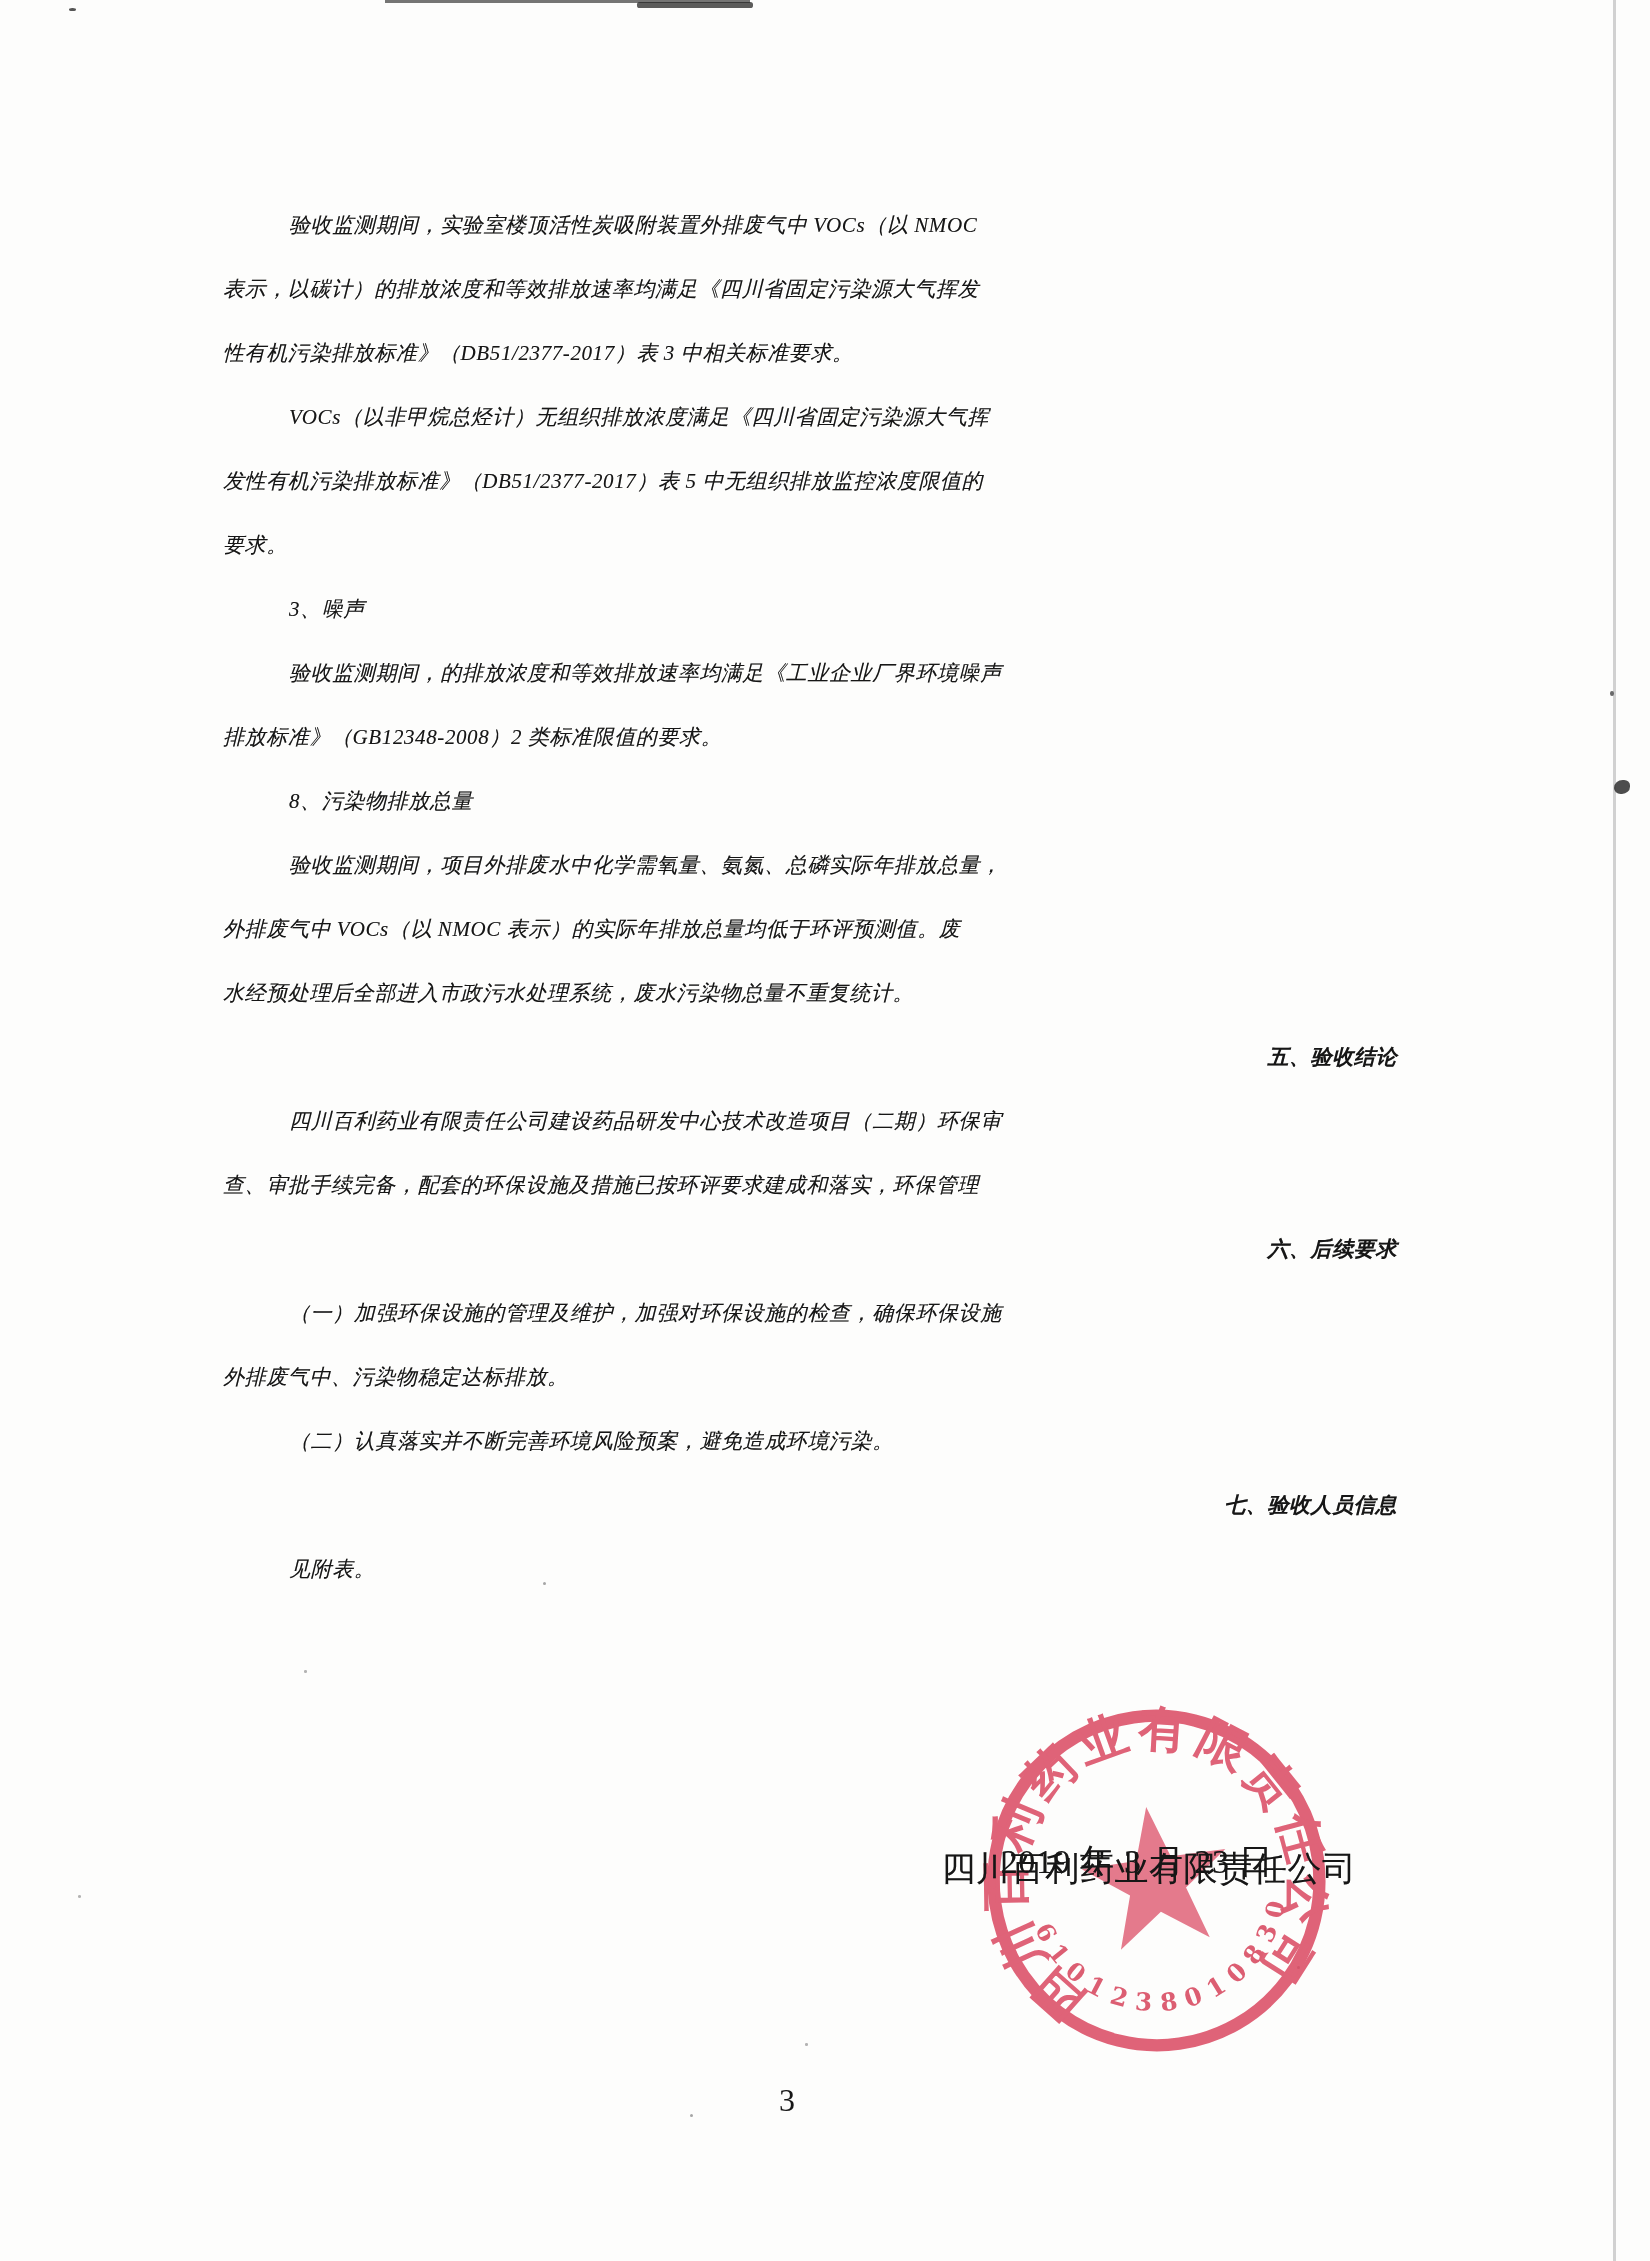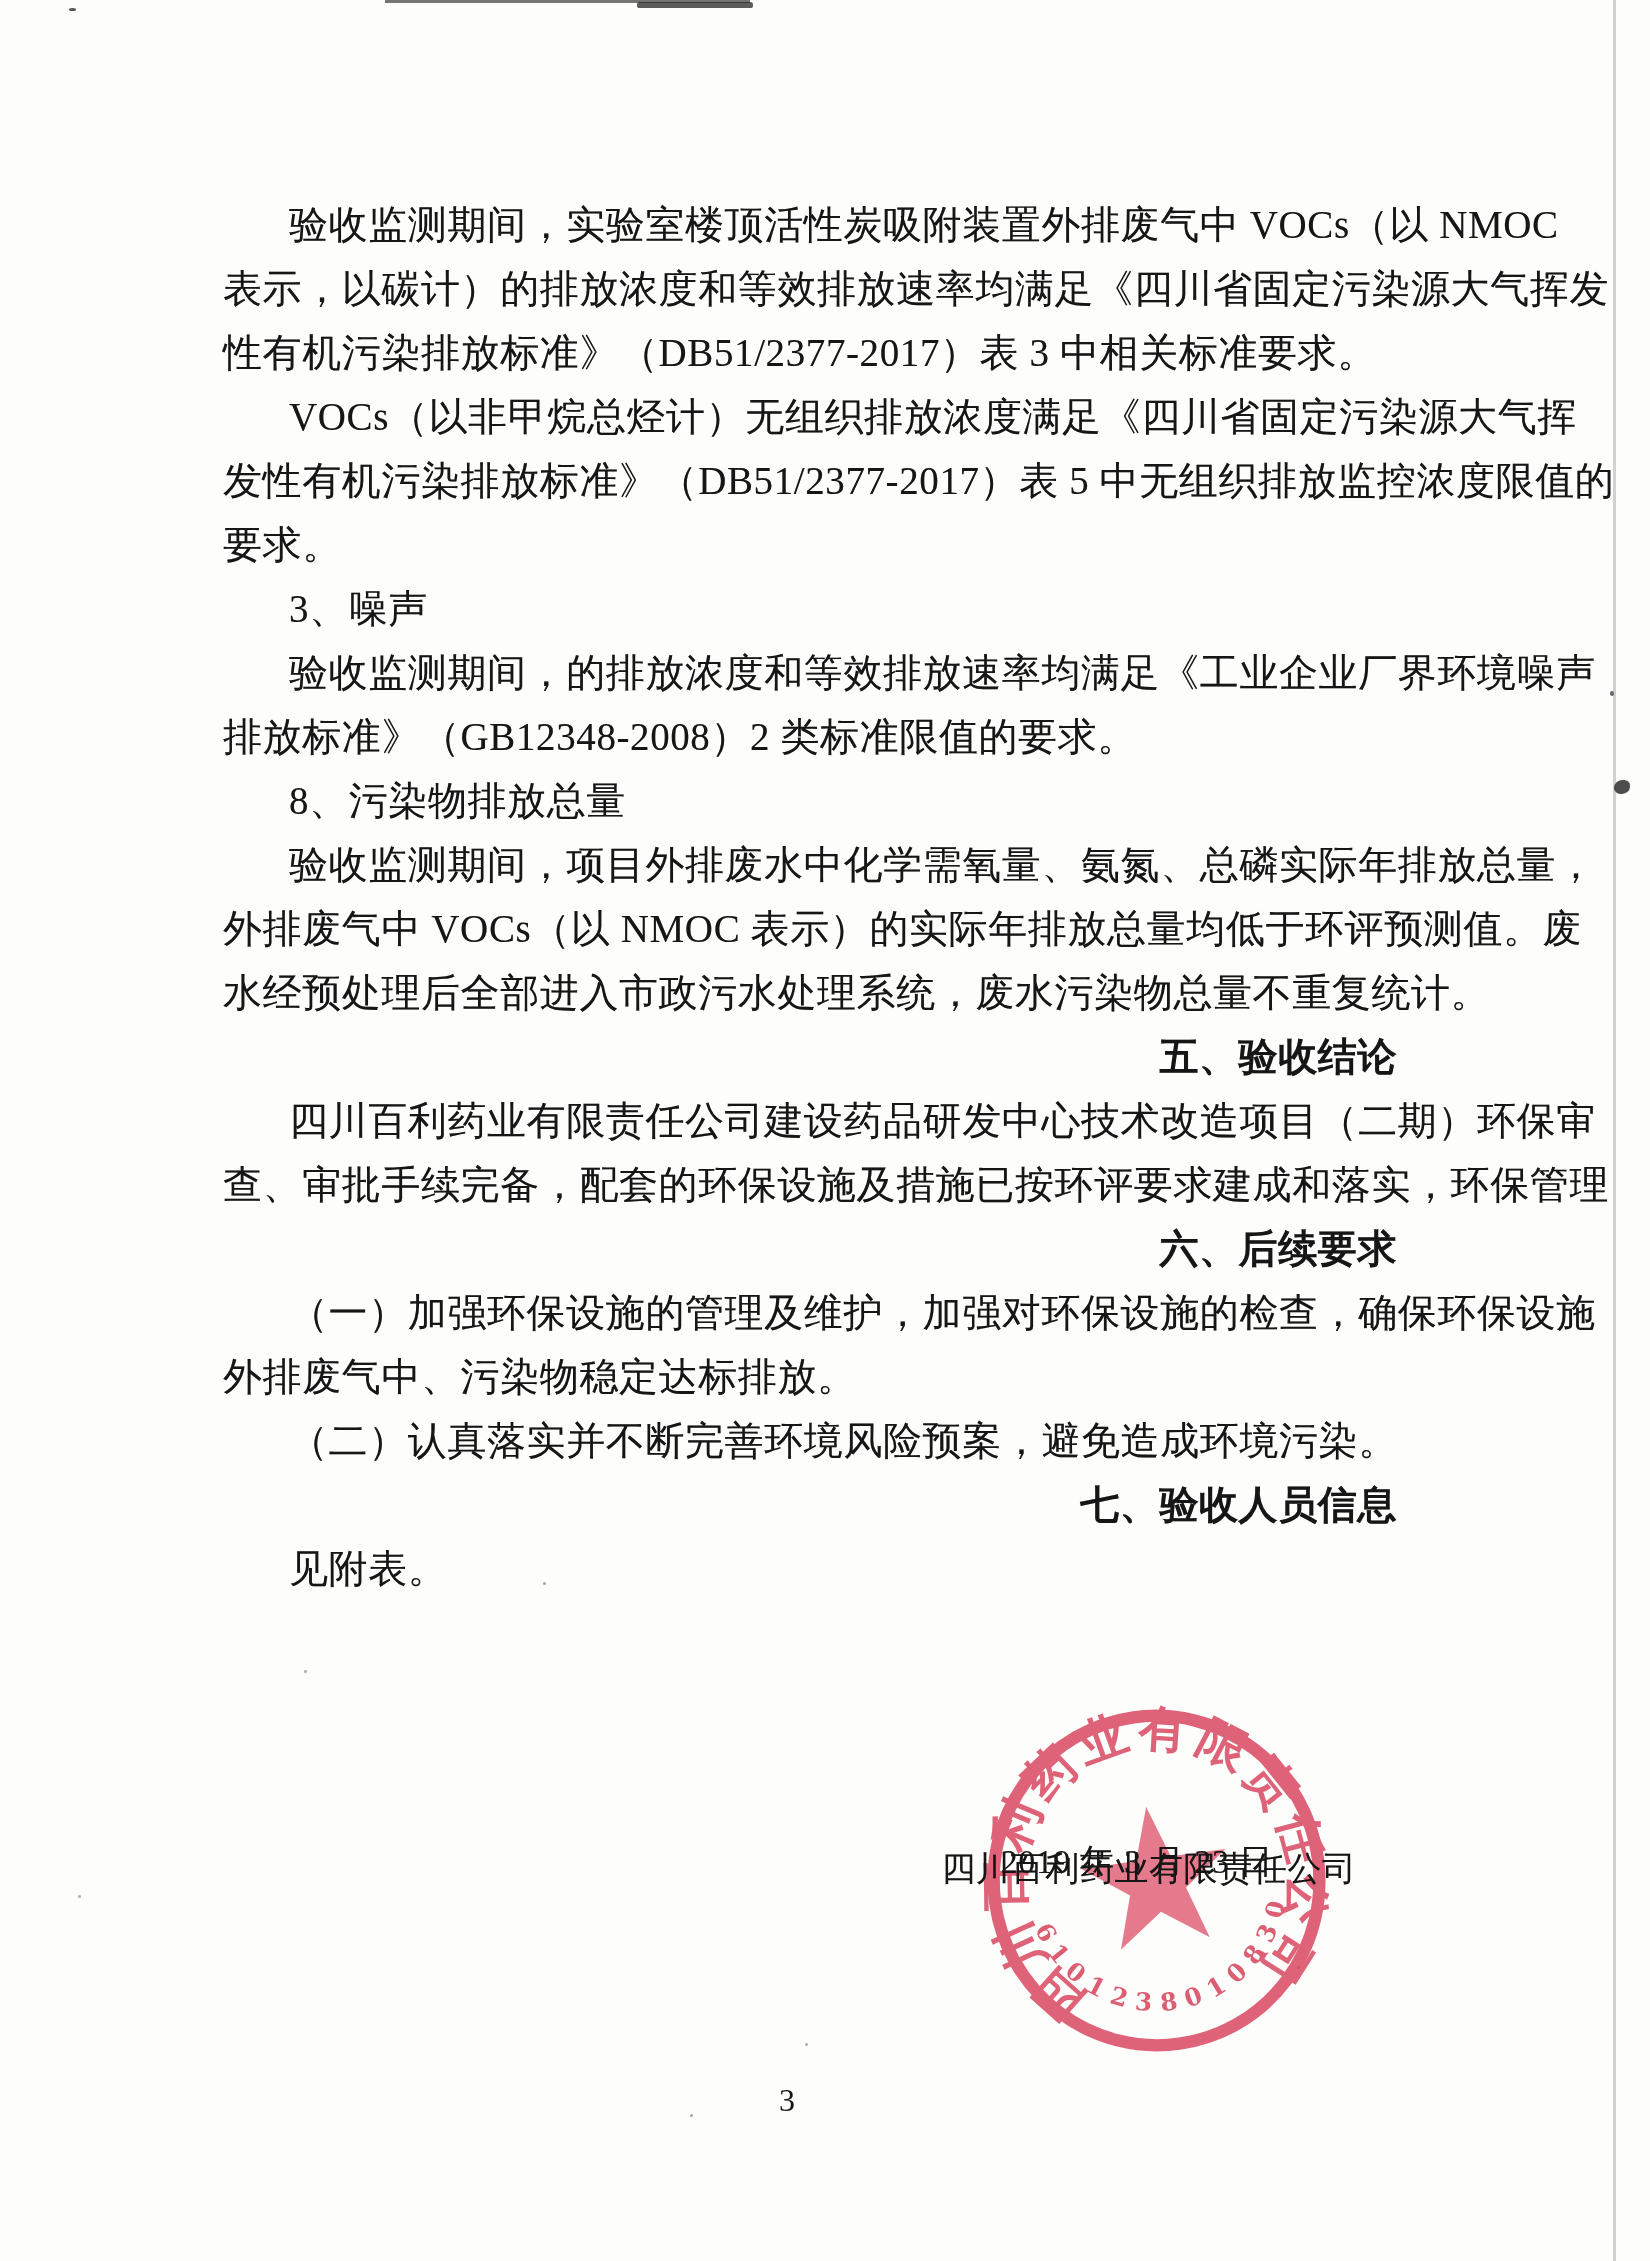--- a/index.html
+++ b/index.html
@@ -12,24 +12,25 @@
     font-family:"Liberation Serif","DejaVu Serif",serif;
     color:#161616;
   }
   
   .textblock{
     position:absolute;
     left:223px;top:193px;width:1174px;
   }
   .line{
     height:64px;line-height:64px;
-    font-size:39px;
+    font-size:21px;
     letter-spacing:0.6px;
     white-space:nowrap;
     text-shadow:0 0 0.6px rgba(25,25,25,.38);
+    font-style:italic;
   }
   .indent{padding-left:66px;}
   .bold{font-weight:bold;text-align:right;}
   
   .sig{
     position:absolute;
     white-space:nowrap;
     font-size:34px;
     letter-spacing:0.6px;
     transform:translate(-50%,-50%);

